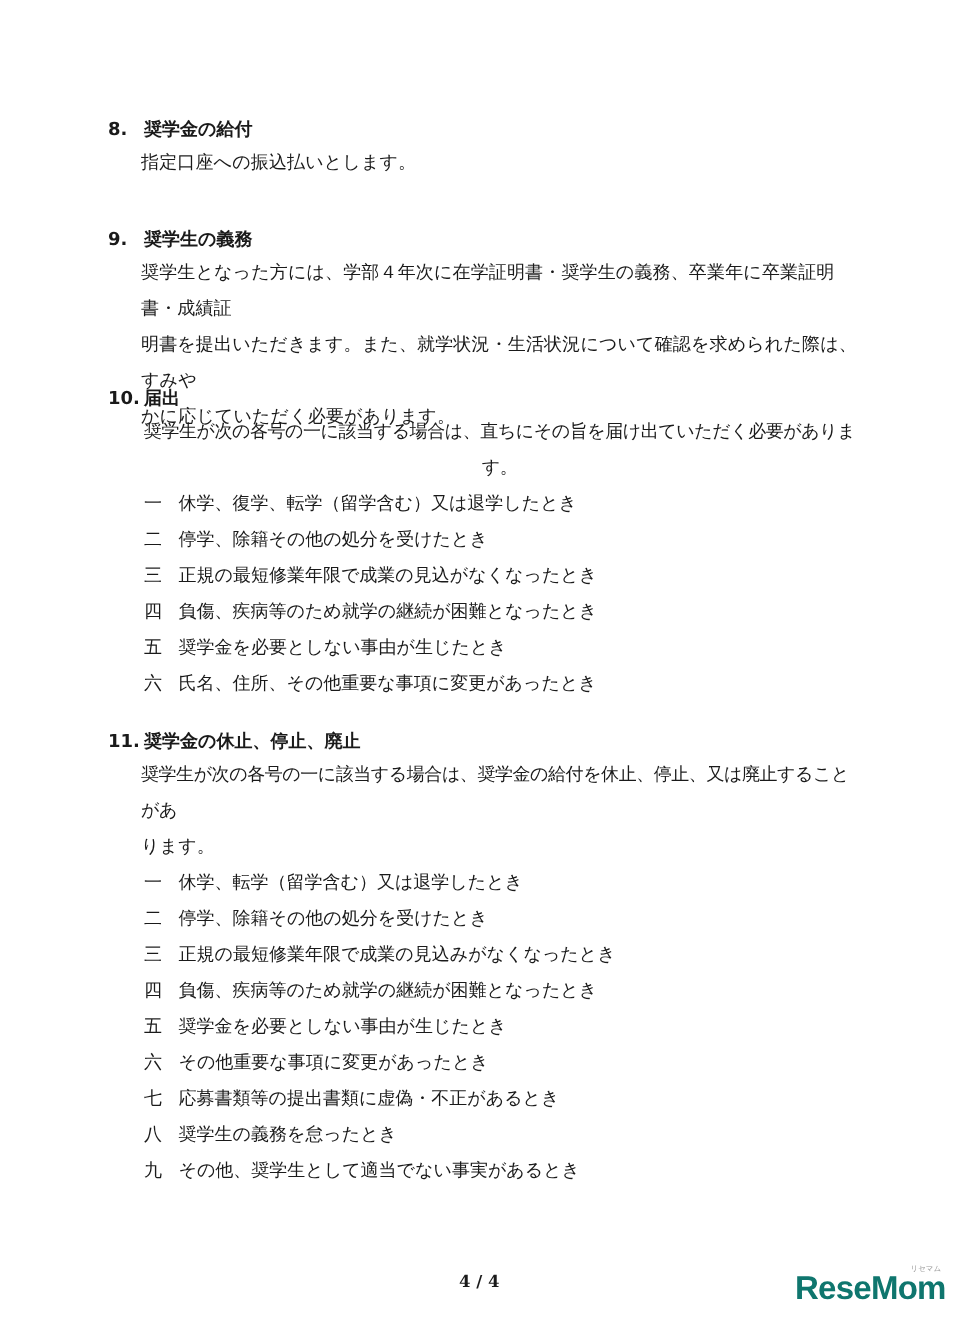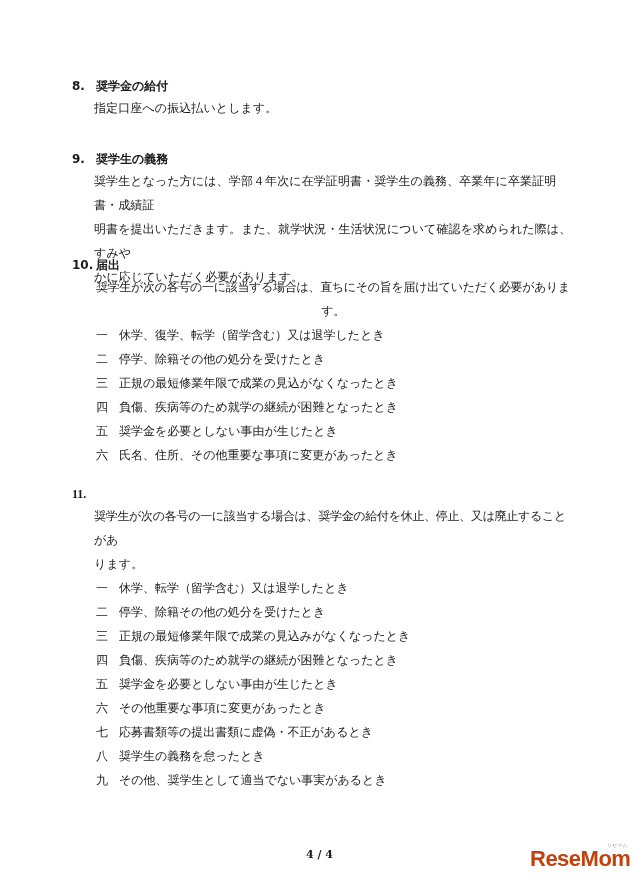--- a/index.html
+++ b/index.html
@@ -9,21 +9,21 @@
   .section { position:absolute; left:72px; width:500px; }
   .heading { display:flex; font-size:12px; font-weight:bold; height:20px; line-height:20px; }
   .heading .num { width:24px; flex:none; }
   .para { margin-left:22px; font-size:12px; line-height:24px; letter-spacing:0.1px; }
   .list { margin-left:24px; }
   .item { display:flex; font-size:12px; line-height:24px; }
   .item .mark { width:23px; flex:none; }
   .footer-page { position:absolute; left:306px; top:848px; font-size:11px; font-weight:bold;
                  font-family:"DejaVu Serif", serif; }
   .logo { position:absolute; left:530px; top:846px; font-size:22px; font-weight:bold;
-          color:#c2410c; letter-spacing:-0.5px; font-family:"Liberation Sans", sans-serif; }
+          color:#0f766e; letter-spacing:-0.5px; font-family:"Liberation Sans", sans-serif; }
   .logo-sub { position:absolute; left:607px; top:842px; font-size:5px; color:#999; }
 </style>
 </head>
 <body>
 
 <div class="page">
 
   <div class="section" style="top:76px;">
     <div class="heading">
       <span class="num">8.</span>
@@ -69,23 +69,24 @@
           <span class="mark">五</span>
           <span>奨学金を必要としない事由が生じたとき</span>
         </div>
       <div class="item">
           <span class="mark">六</span>
           <span>氏名、住所、その他重要な事項に変更があったとき</span>
         </div>
     </div>
   </div>
 
-  <div class="section" style="top:484px;font-family:Liberation Serif, serif;">
+  <div class="section" style="top:484px;">
     <div class="heading">
       <span class="num">11.</span>
+      <span>奨学金の休止、停止、廃止</span>
     </div>
     <div class="para" style="letter-spacing:-0.3px;">奨学生が次の各号の一に該当する場合は、奨学金の給付を休止、停止、又は廃止することがあ</div>
     <div class="para">ります。</div>
     <div class="list">
       <div class="item">
           <span class="mark">一</span>
           <span>休学、転学（留学含む）又は退学したとき</span>
         </div>
       <div class="item">
           <span class="mark">二</span>

